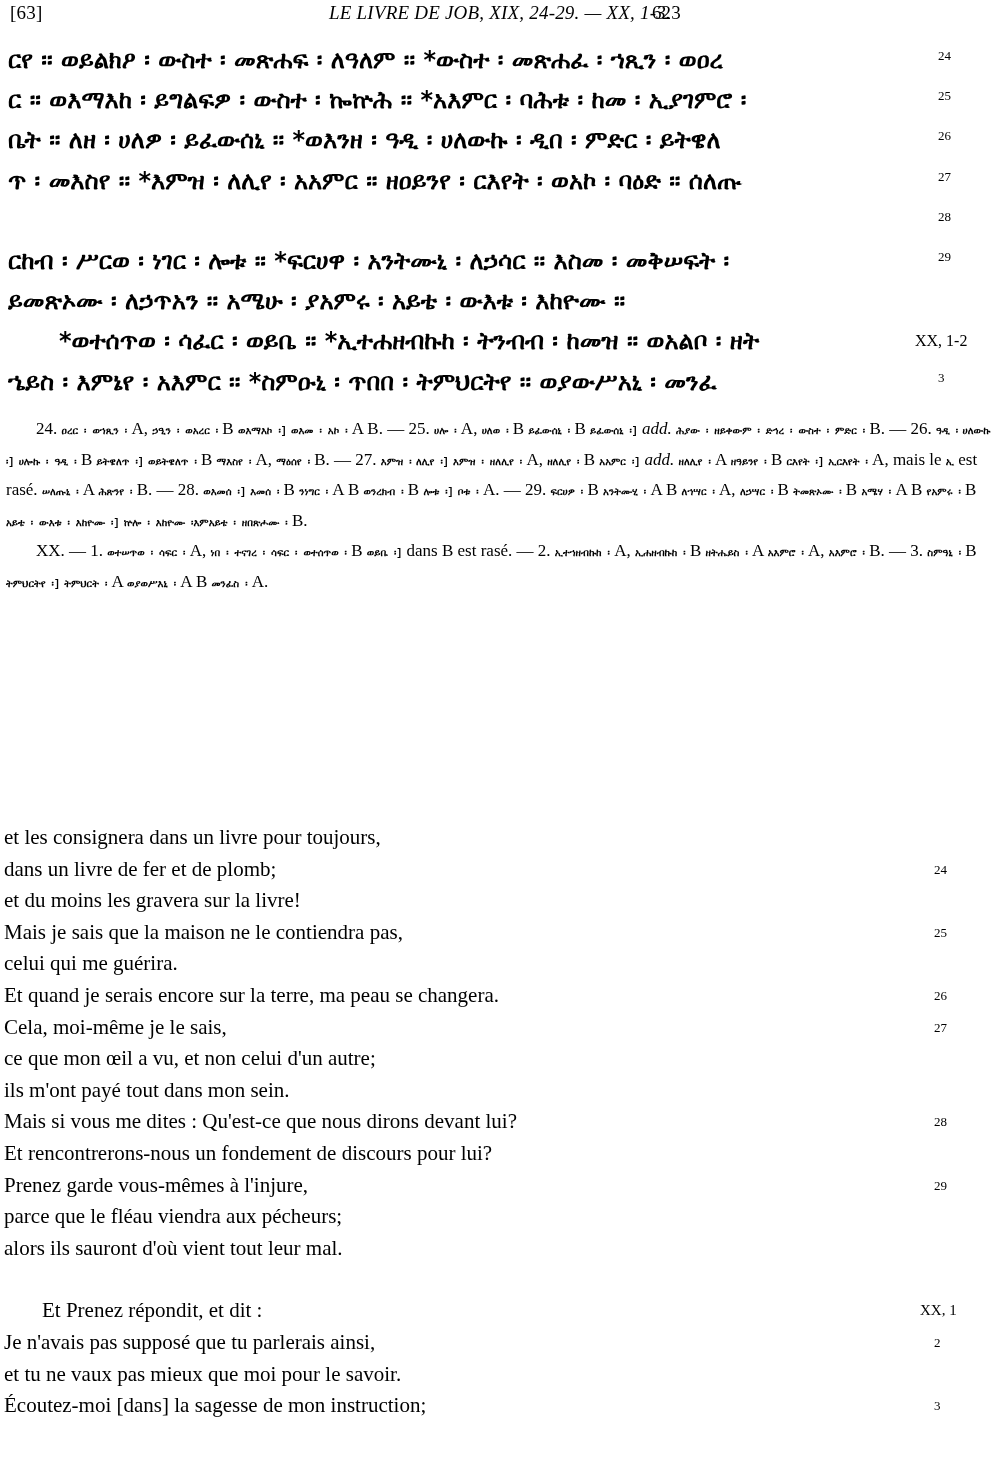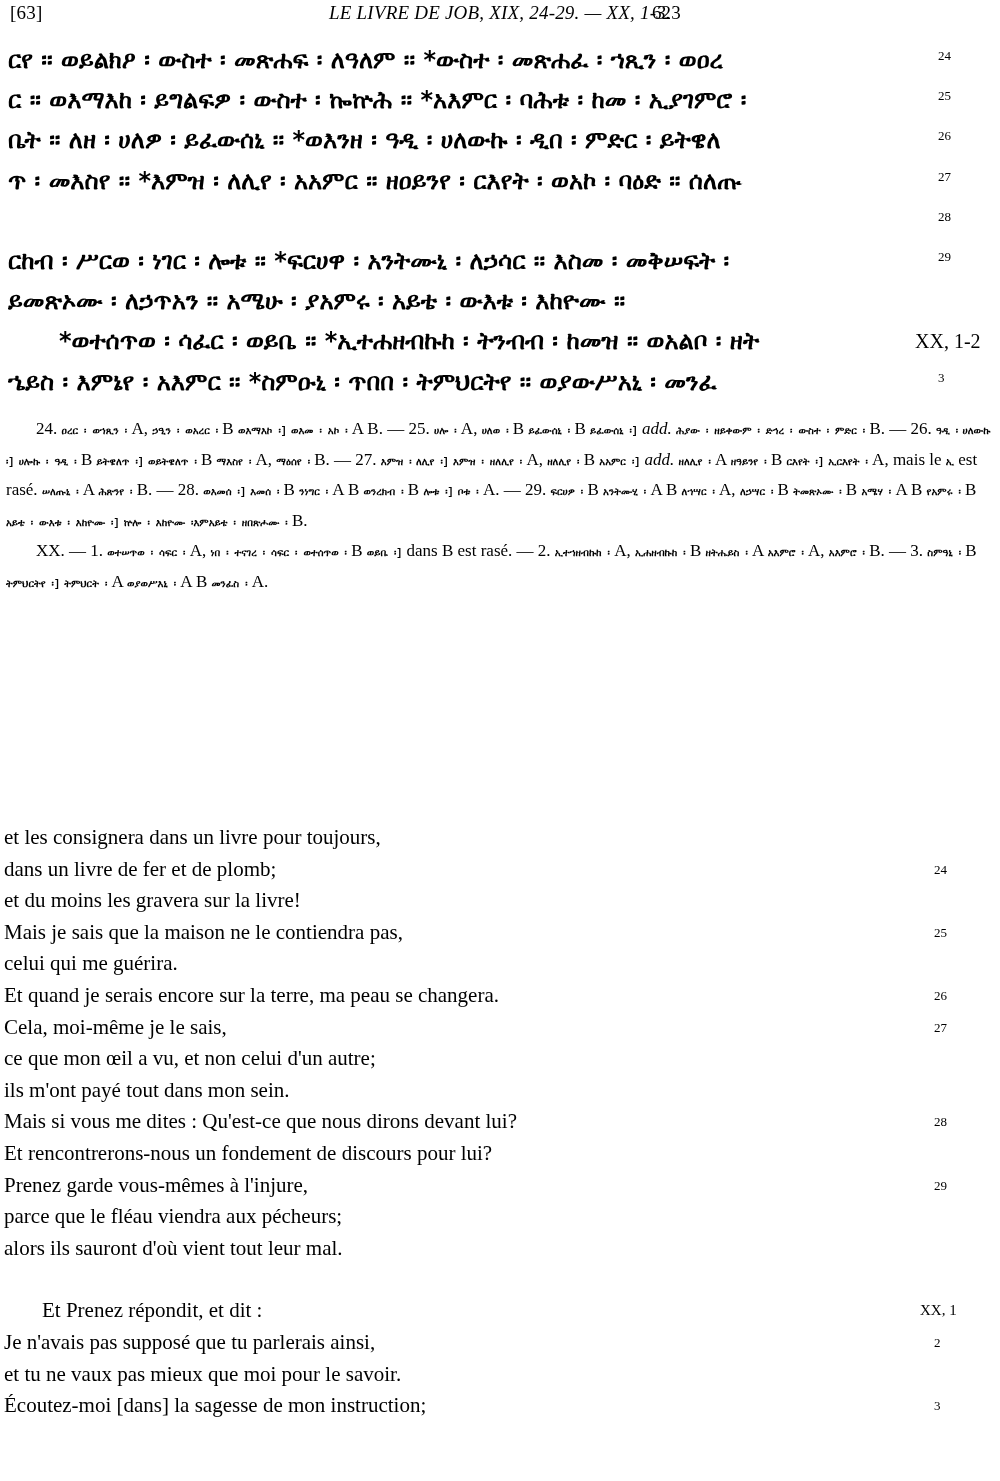--- a/index.html
+++ b/index.html
@@ -19,21 +19,21 @@
     font-family: "DejaVu Sans", sans-serif; font-weight: bold; font-size: 24px;
     white-space: nowrap;
     padding-left: 32px;
   }
   .geez-line .txt { position: absolute; left: 8px; width: 895px; overflow: hidden; text-overflow: clip; }
   .geez-line.indent .txt { left: 32px; width: 855px; margin-left: 27px; }
   .geez-line .vnum {
     position: absolute; left: 938px; top: -4px;
     font-family: "Liberation Serif", serif; font-weight: normal; font-size: 13px;
   }
-  .geez-line .vnum.wide { left: 915px; font-size: 20px; top: 0; }
+  .geez-line .vnum.wide { left: 915px; font-size: 16px; top: 0; }
 
   .apparatus {
     position: absolute; top: 415px; left: 6px; width: 990px;
     font-size: 17px; line-height: 27.5px;
   }
   .apparatus p { margin: 0; text-indent: 30px; }
   .apparatus .geez { font-family: Liberation Mono, monospace; font-weight: bold; font-size: 10px; text-align: center; }
   .apparatus .ital { font-style: italic; }
 
   .translation { position: absolute; top: 822px; left: 0; width: 1000px; }

